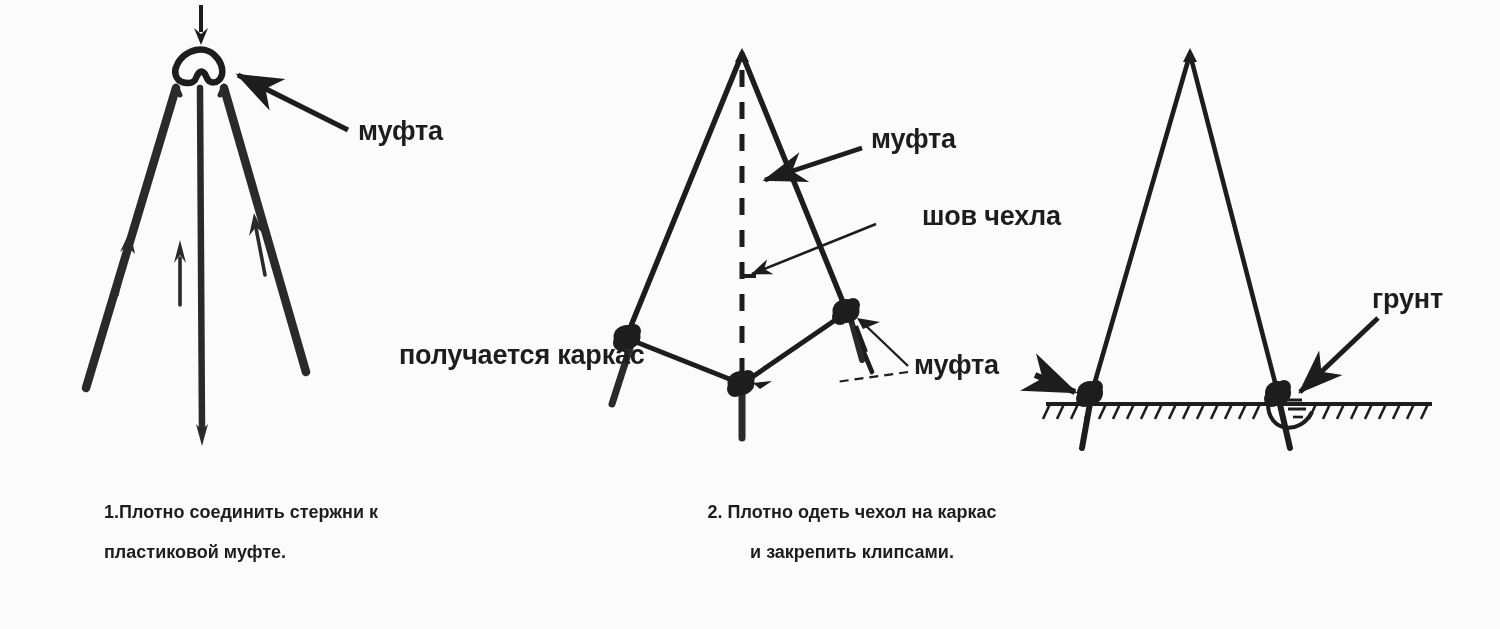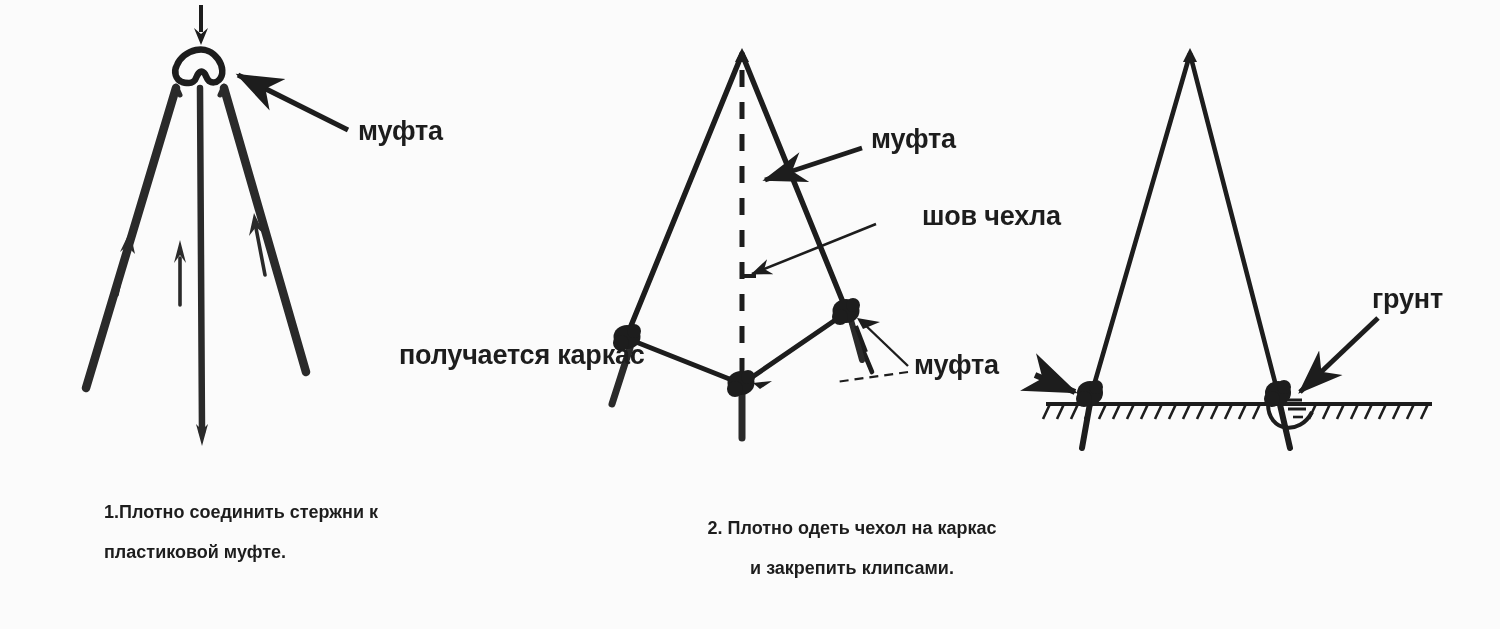--- a/index.html
+++ b/index.html
@@ -39,21 +39,21 @@
   .caption {
     position: absolute;
     color: #1d1d1d;
     font-family: "Liberation Sans", sans-serif;
     font-weight: 700;
     font-size: 18px;
     line-height: 40px;
     white-space: pre-line;
   }
   .cap1 { left: 104px;  top: 492px; width: 470px; text-align: left; }
-  .cap2 { left: 612px;  top: 508px; width: 480px; text-align: center; }
+  .cap2 { left: 612px;  top: 492px; width: 480px; text-align: center; }
   .cap3 { left: 1108px; top: 492px; width: 390px; text-align: center; }
 
   .lb-mufta   { left: 358px;  top: 116px; }
   .lb-karkas  { left: 359px;  top: 340px; margin-left: 40px; }
   .lb-chehol  { left: 871px;  top: 124px; }
   .lb-shov    { left: 922px;  top: 201px; }
   .lb-klipsy  { left: 914px;  top: 350px; }
   .lb-uplot   { left: 1306px; top: 205px; }
   .lb-grunt   { left: 1372px; top: 284px; }
 </style>

